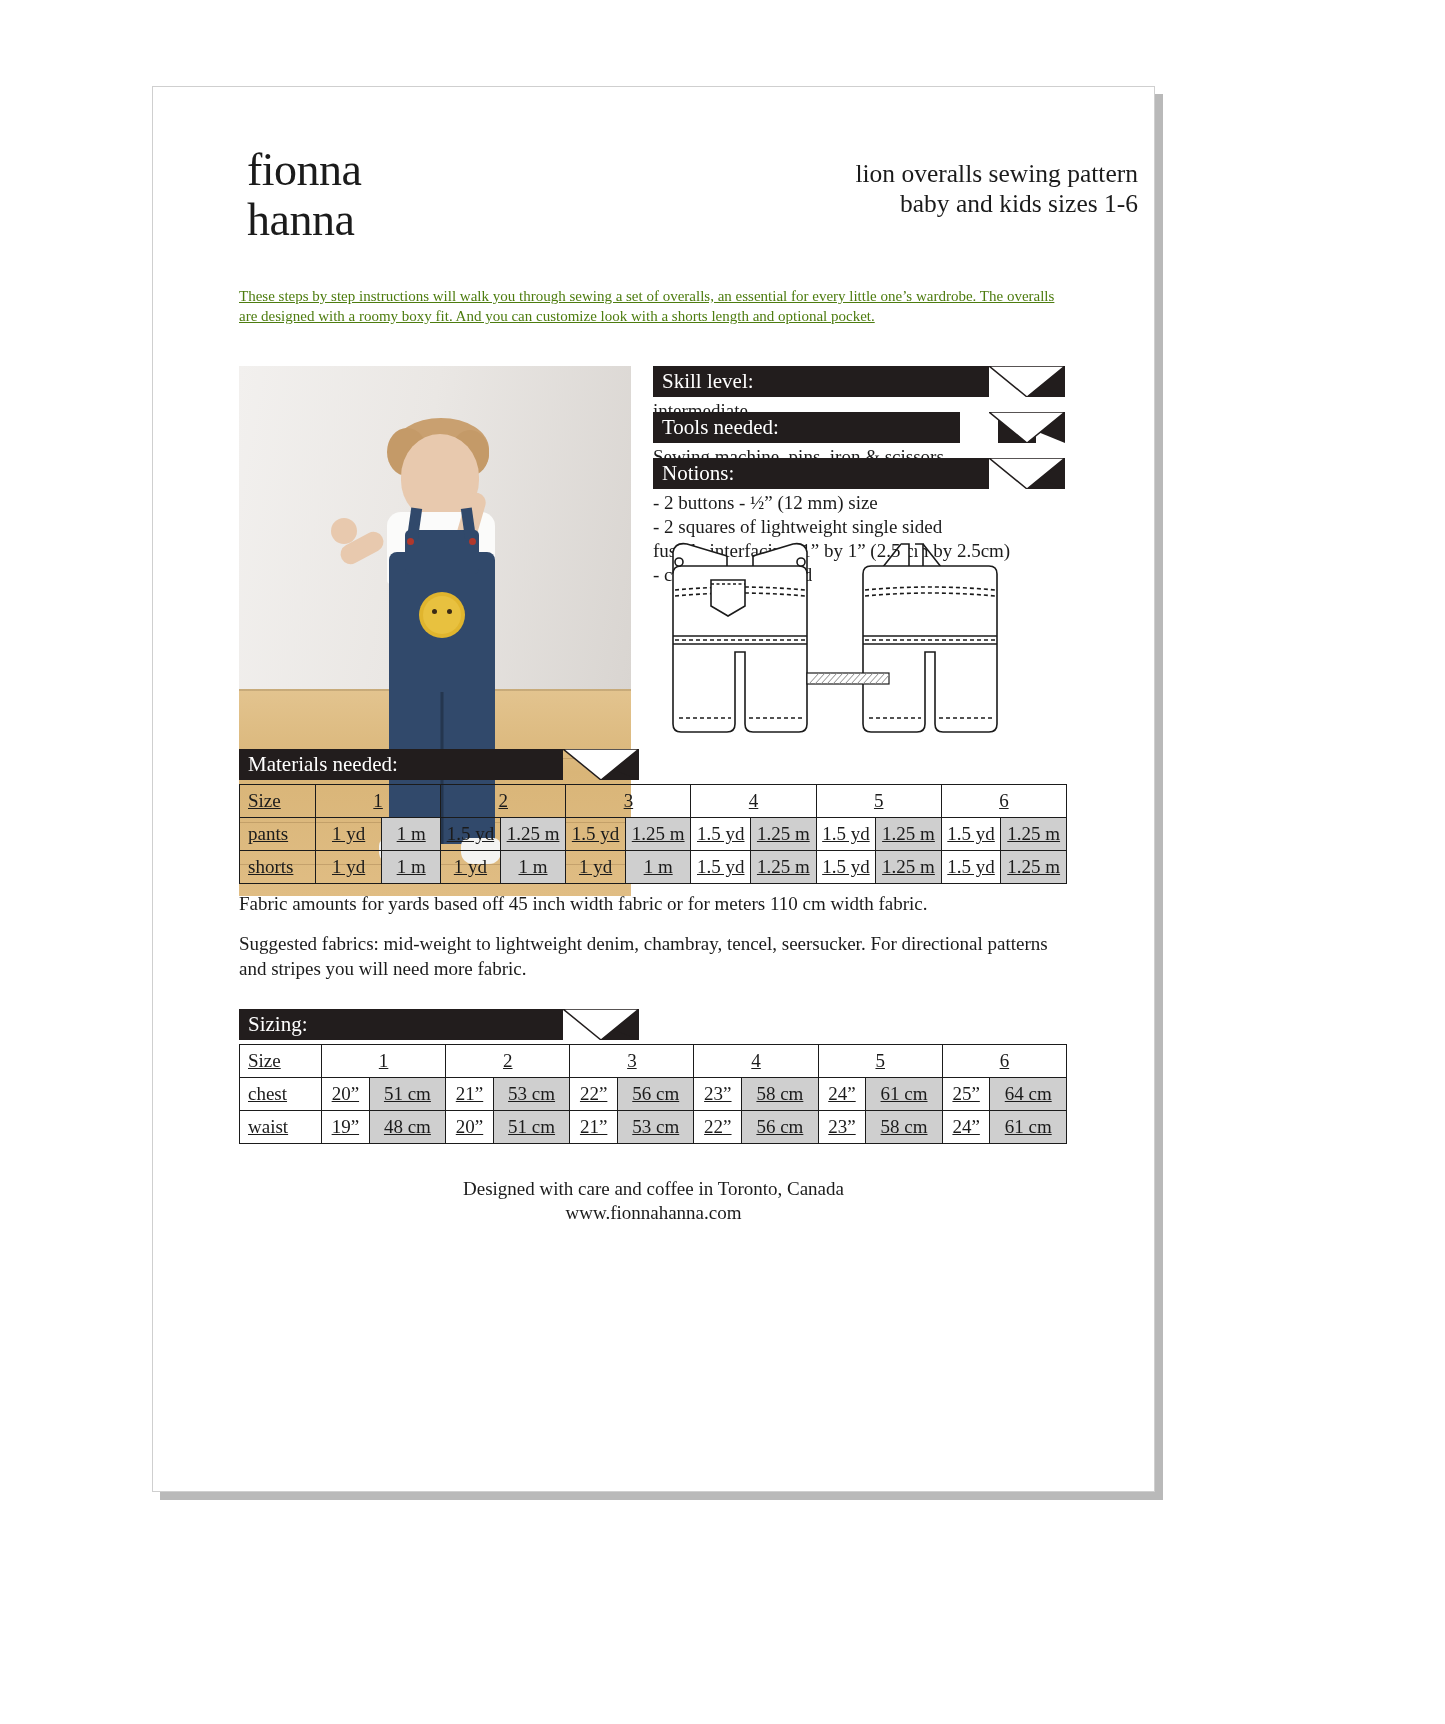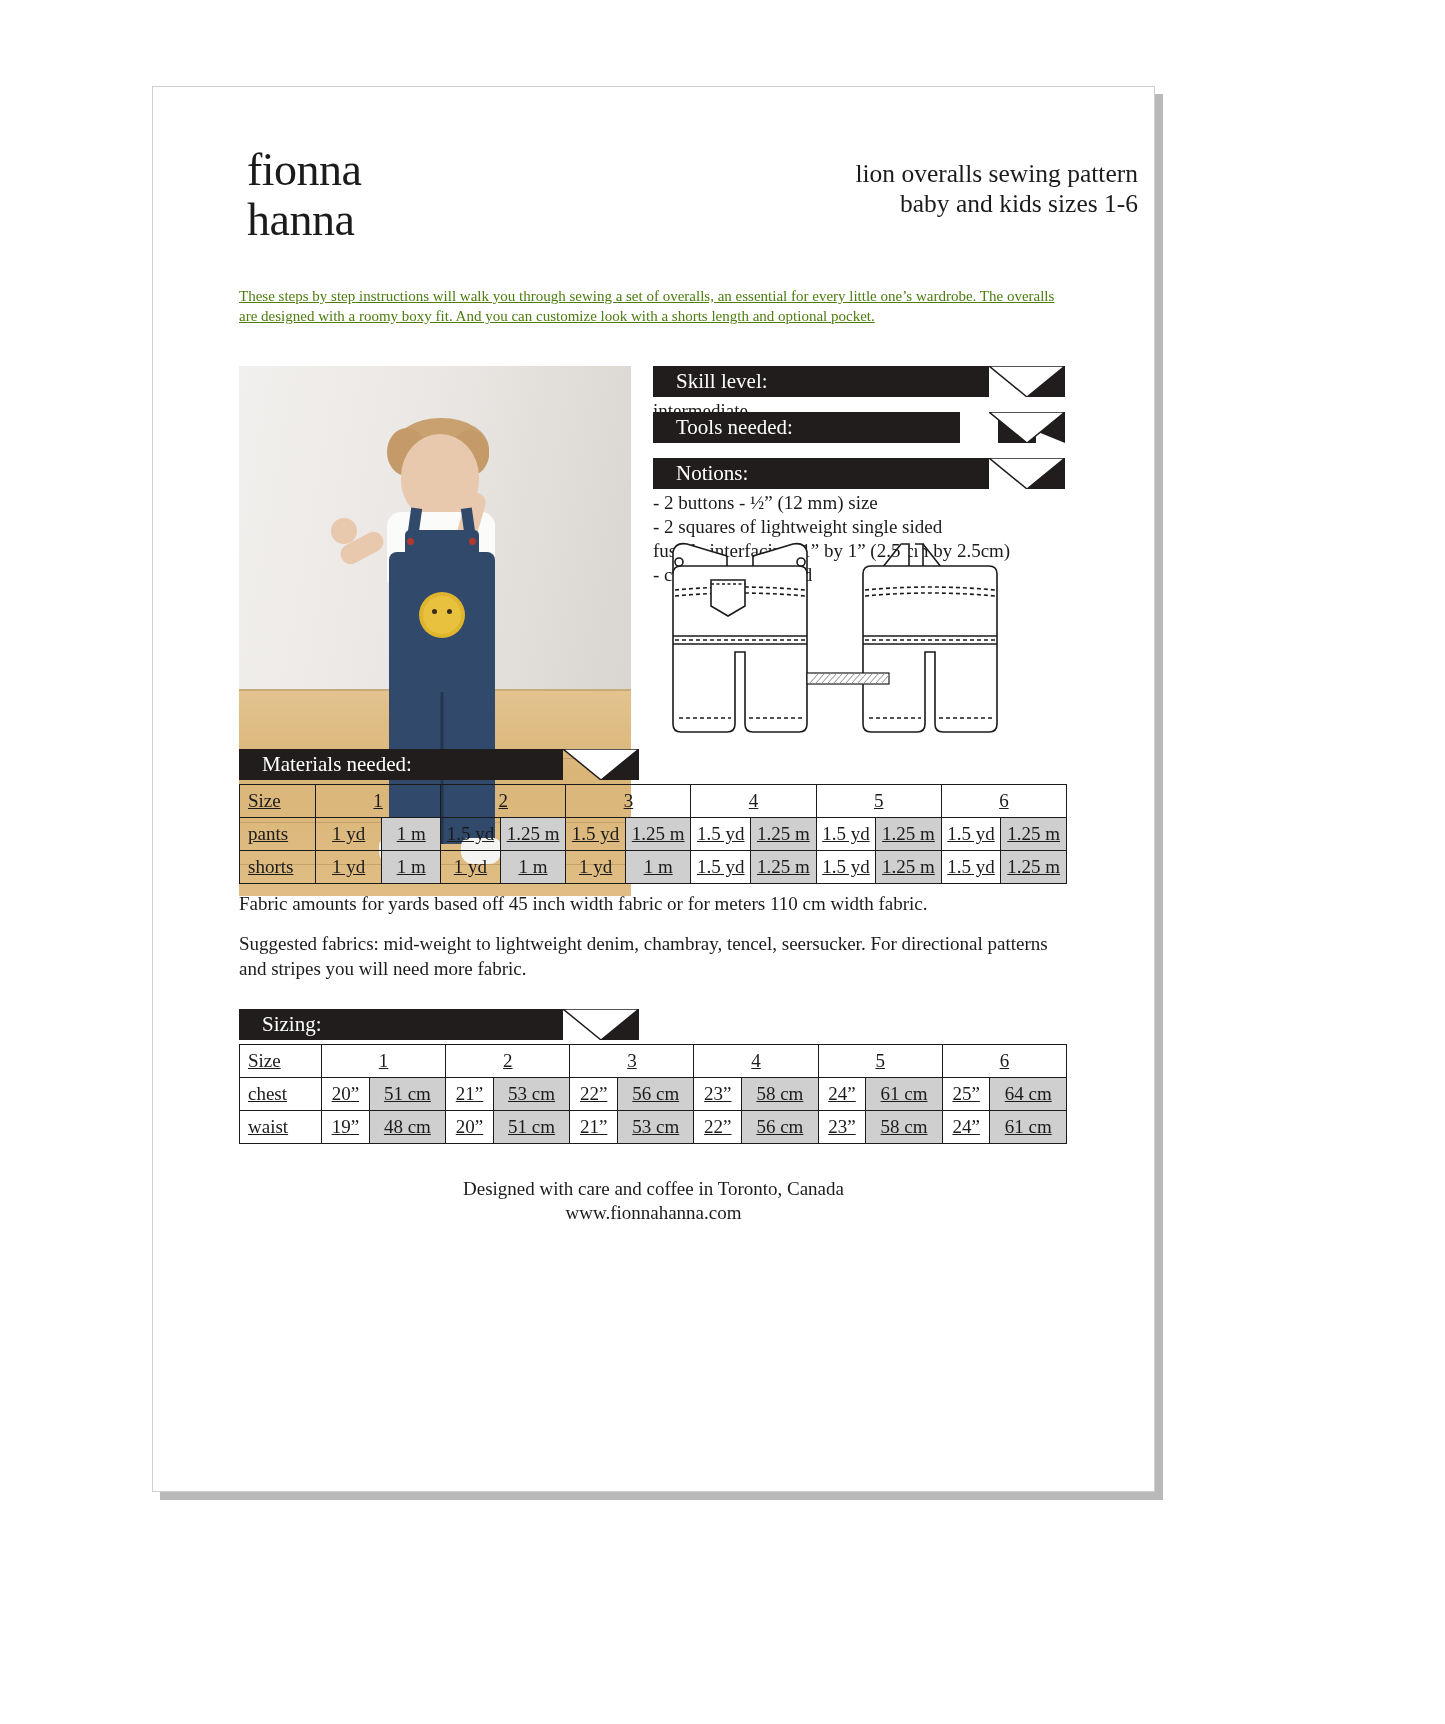--- a/index.html
+++ b/index.html
@@ -147,21 +147,21 @@
   }
 
   
   .banner {
     position: absolute;
     height: 31px;
     background: #221d1d;
     color: #ffffff;
     font-size: 21px;
     line-height: 31px;
-    padding-left: 23px;
+    padding-left: 9px;
     clip-path: polygon(0 0, 100% 0, 100% 100%, calc(100% - 38px) 100%, calc(100% - 38px) 0, calc(100% - 76px) 0, calc(100% - 76px) 100%, 0 100%);
   }
   .banner-wrap { position: absolute; }
   .banner-notch {
     position: absolute; right: 0; top: 0;
     width: 76px; height: 31px;
   }
   .banner-notch svg { display: block; }
 
   .subtext {
@@ -278,20 +278,21 @@
 
   <div class="banner-wrap" style="left:500px;top:325px;width:412px;height:31px;">
     <div class="banner" style="left:0;top:0;width:383px;">Tools needed:</div>
     <div class="banner-notch">
       <svg width="76" height="31" viewBox="0 0 76 31">
             <polygon points="0,0 76,0 76,31" fill="#221d1d"></polygon>
             <polygon points="0,0 76,0 38,31" fill="#ffffff" stroke="#221d1d" stroke-width="1.5"></polygon>
           </svg>
     </div>
   </div>
+  <div class="subtext" style="left:500px;top:358px;width:420px;">Sewing machine, pins, iron &amp; scissors</div>
 
   <div class="banner-wrap" style="left:500px;top:371px;width:412px;height:31px;">
     <div class="banner" style="left:0;top:0;width:412px;">Notions:</div>
     <div class="banner-notch">
       <svg width="76" height="31" viewBox="0 0 76 31">
             <polygon points="0,0 76,0 76,31" fill="#221d1d"></polygon>
             <polygon points="0,0 76,0 38,31" fill="#ffffff" stroke="#221d1d" stroke-width="1.5"></polygon>
           </svg>
     </div>
   </div>

